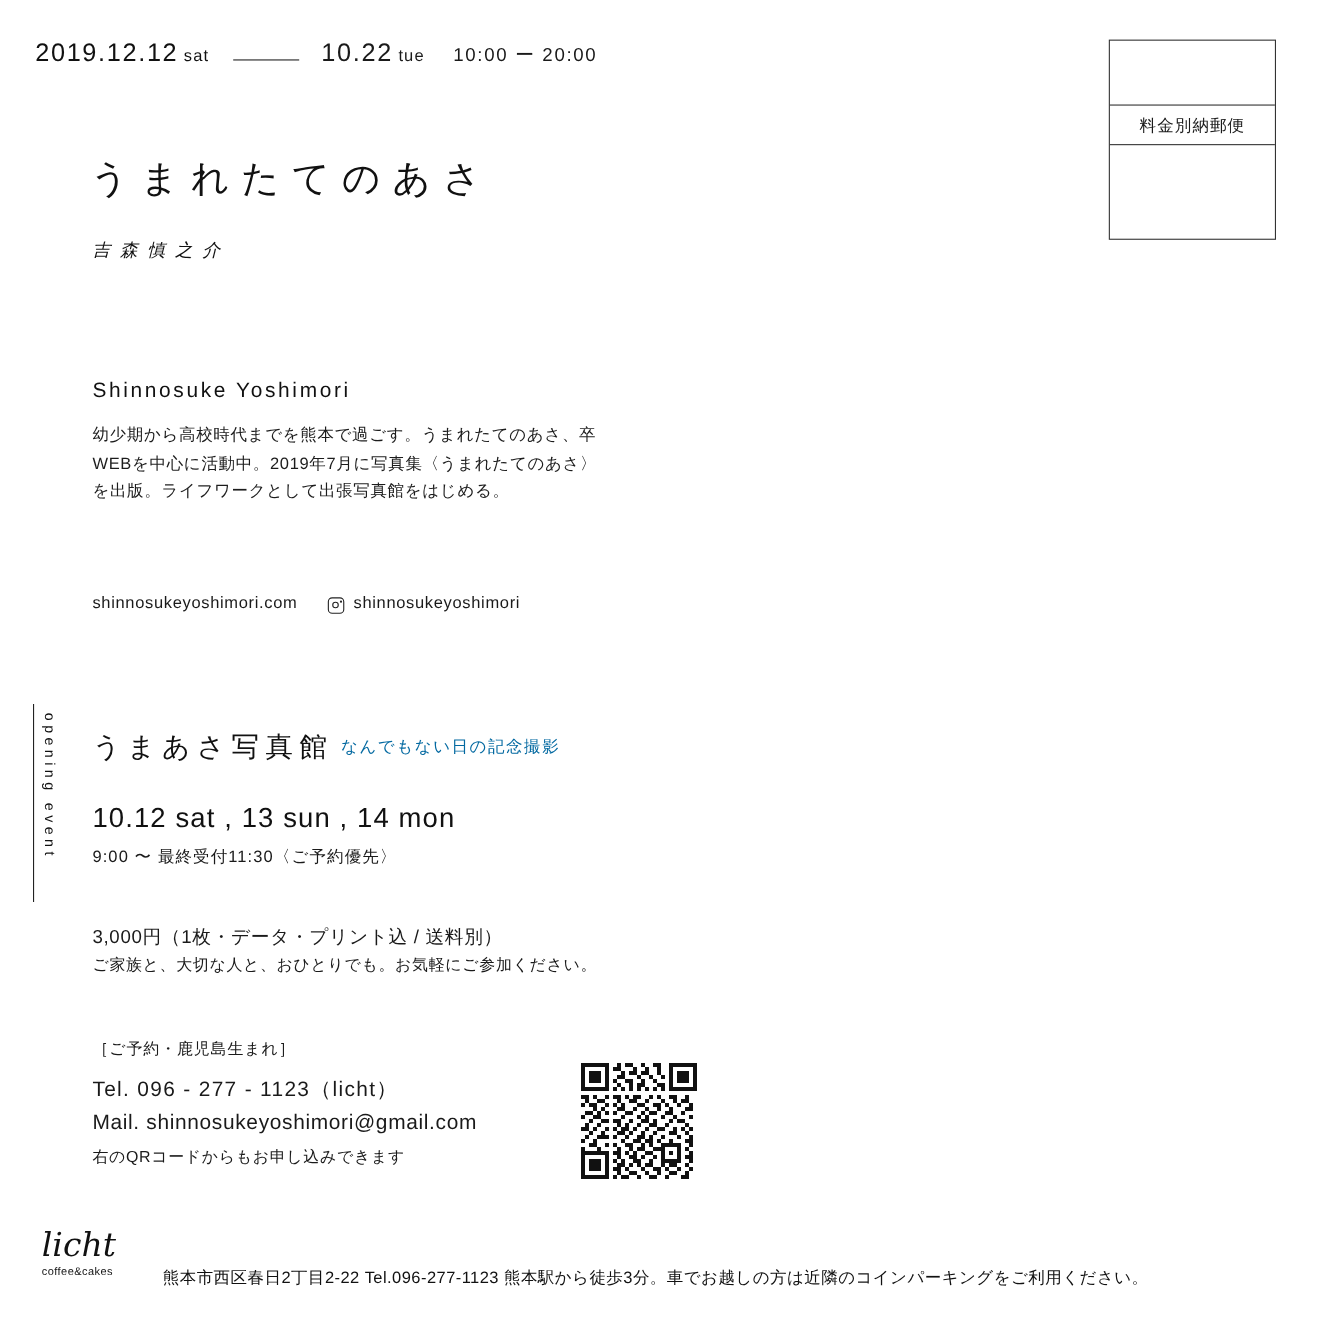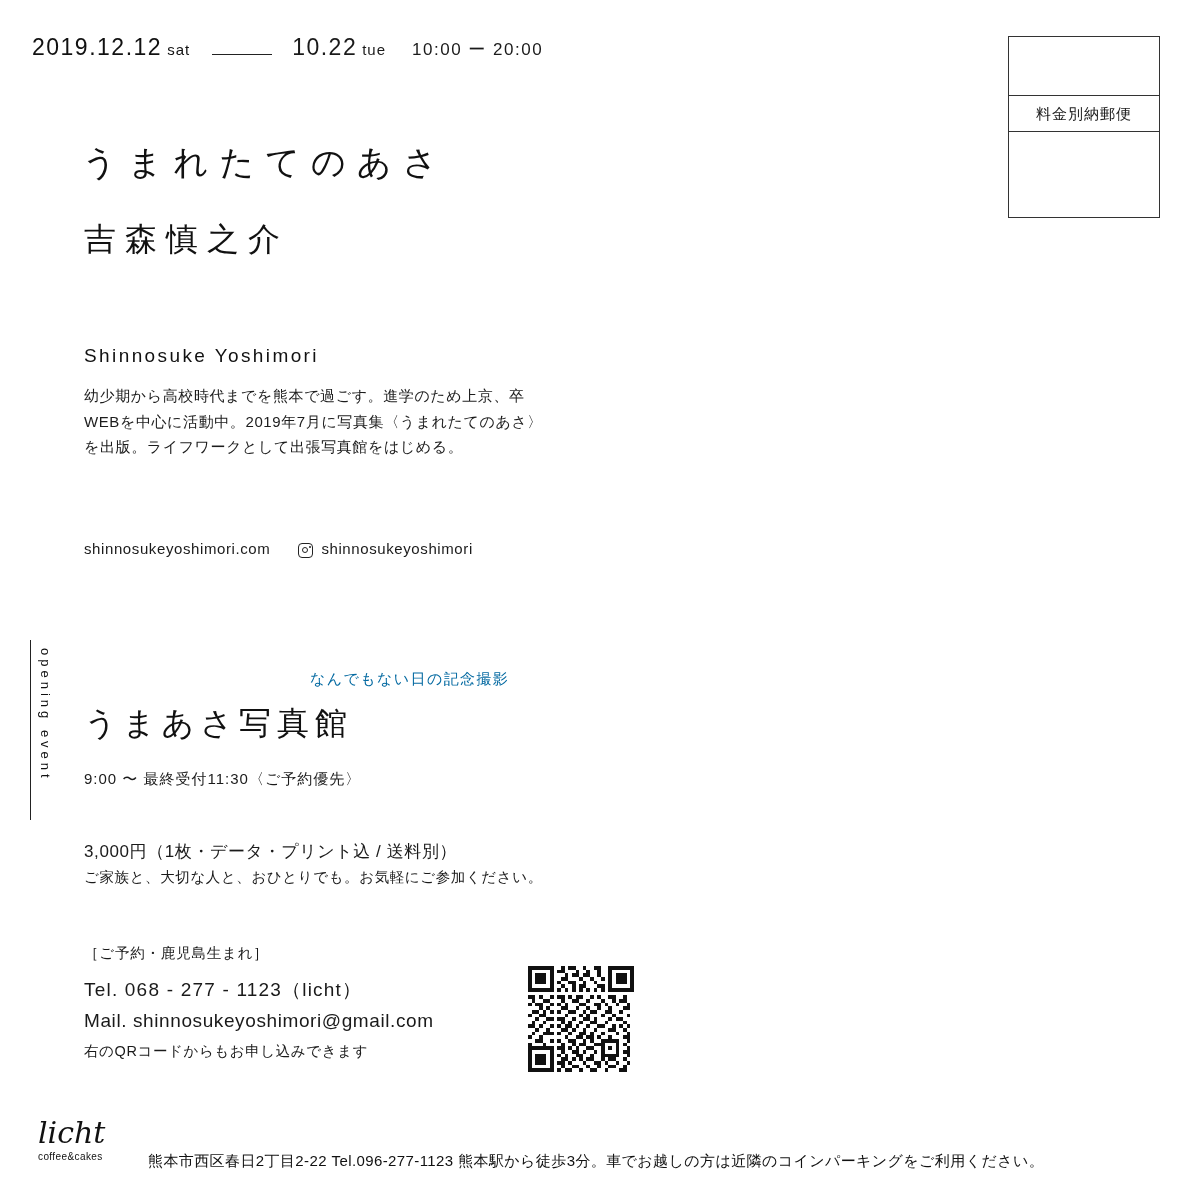--- a/index.html
+++ b/index.html
@@ -107,23 +107,24 @@
     top: 140px;
     font-size: 34px;
     letter-spacing: 11px;
     font-weight: 400;
     color: #111;
   }
   .title-author {
     position: absolute;
     left: 84px;
     top: 218px;
-    font-size: 32px;
+    font-size: 16px;
     letter-spacing: 9px;
     color: #111;
+    font-style: italic;
   }
 
   
   .bio-name {
     position: absolute;
     left: 84px;
     top: 345px;
     font-size: 19px;
     letter-spacing: 2.4px;
     color: #111;
@@ -201,24 +202,23 @@
     width: 1px;
     height: 180px;
     background: #222;
   }
 
   
   .event-title {
     position: absolute;
     left: 84px;
     top: 662px;
-    font-size: 32px;
+    font-size: 25px;
     letter-spacing: 6px;
     color: #111;
-    margin-top: 40px;
   }
   .event-sub {
     position: absolute;
     left: 310px;
     top: 670px;
     font-size: 15px;
     letter-spacing: 1.4px;
     color: #0369a1;
   }
   .event-dates {
@@ -342,42 +342,43 @@
     <div class="inner-line"></div>
     <div class="inner-line2"></div>
     <div class="postage-label">料金別納郵便</div>
   </div>
 
   <div class="title-main">うまれたてのあさ</div>
   <div class="title-author">吉森慎之介</div>
 
   <div class="bio-name">Shinnosuke Yoshimori</div>
   <div class="bio-body">
-    <div>幼少期から高校時代までを熊本で過ごす。進学のため上京、卒</div>
+    <div>幼少期から高校時代までを熊本で過ごす。うまれたてのあさ、卒</div>
     <div>WEBを中心に活動中。2019年7月に写真集〈うまれたてのあさ〉</div>
     <div>を出版。ライフワークとして出張写真館をはじめる。</div>
   </div>
 
   <div class="bio-links">
     <span class="site">shinnosukeyoshimori.com</span>
     <span class="ig-icon"></span>
     <span>shinnosukeyoshimori</span>
   </div>
 
   <div class="vertical-rule"></div>
   <div class="vertical-label">opening event</div>
 
   <div class="event-title">うまあさ写真館</div>
   <div class="event-sub">なんでもない日の記念撮影</div>
+  <div class="event-dates">10.12 sat , 13 sun , 14 mon</div>
   <div class="event-hours">9:00 〜 最終受付11:30〈ご予約優先〉</div>
   <div class="event-price">3,000円（1枚・データ・プリント込 / 送料別）</div>
   <div class="event-note">ご家族と、大切な人と、おひとりでも。お気軽にご参加ください。</div>
 
   <div class="contact-head">［ご予約・鹿児島生まれ］</div>
-  <div class="contact-tel">Tel. 068 - 277 - 1123（licht）</div>
+  <div class="contact-tel">Tel. 096 - 277 - 1123（licht）</div>
   <div class="contact-mail">Mail. shinnosukeyoshimori@gmail.com</div>
   <div class="contact-qrnote">右のQRコードからもお申し込みできます</div>
 
   <div class="qr">
     <svg viewBox="0 0 29 29" width="106" height="106" shape-rendering="crispEdges" aria-hidden="true">
       <rect width="29" height="29" fill="#ffffff"></rect>
       <g fill="#111111">
 
         <rect x="0" y="0" width="7" height="1"></rect>
           <rect x="0" y="6" width="7" height="1"></rect>

